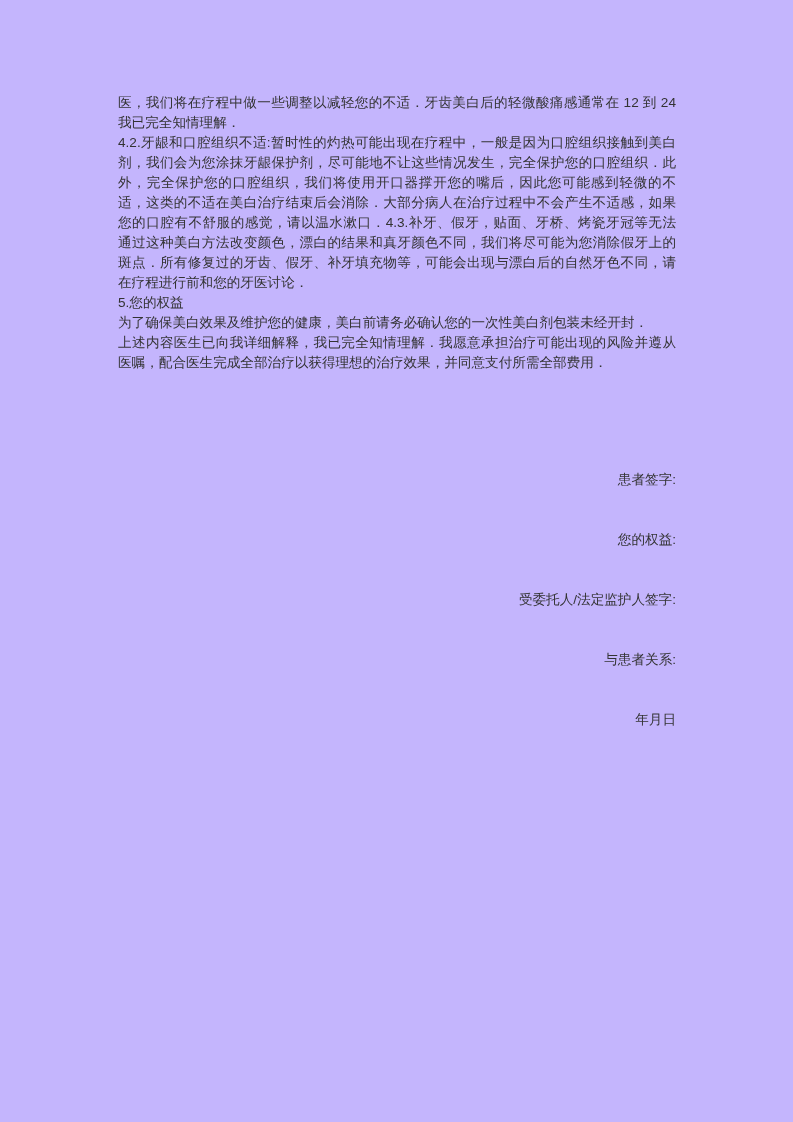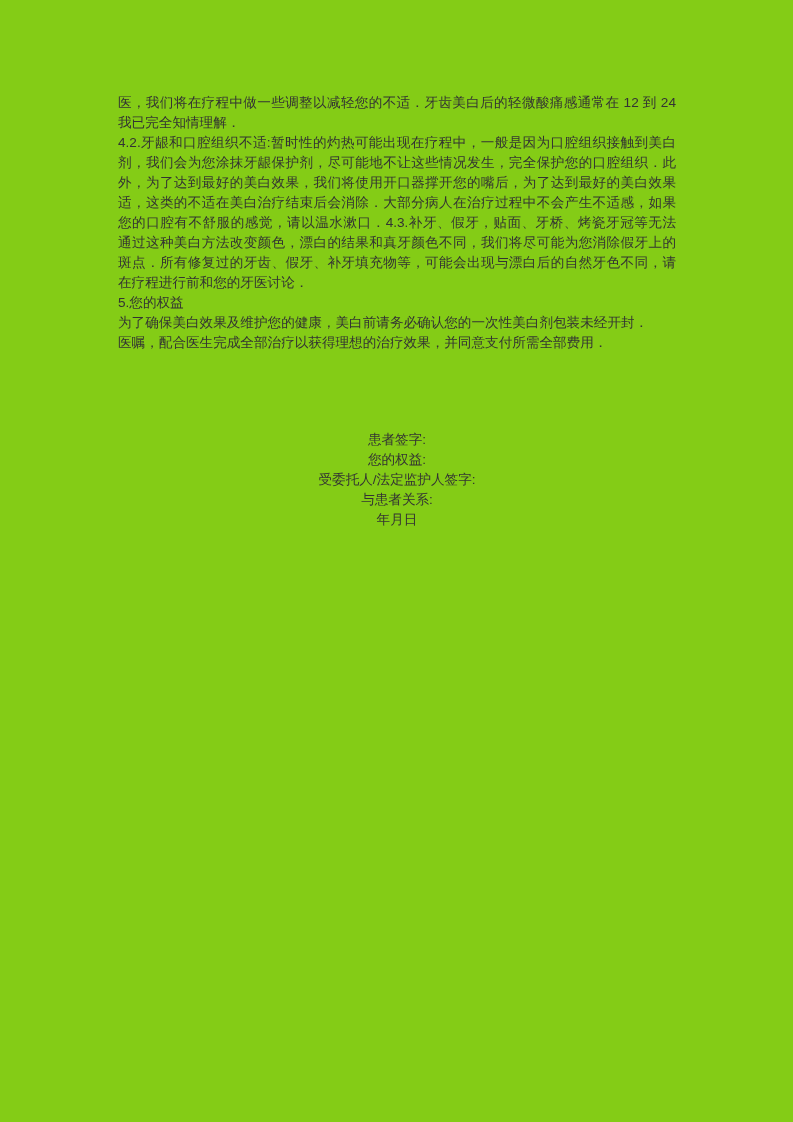--- a/index.html
+++ b/index.html
@@ -34,40 +34,42 @@
     }
     .signature-block {
       position: absolute;
       left: 118px;
       top: 430px;
       width: 558px;
       font-size: 13.6px;
       line-height: 20px;
     }
     .signature-block .text-line {
-      text-align: center;
+      text-align: right;
+      margin-top: 40px;
     }
   </style>
 </head>
 <body>
 
-<div class="page" style="background: #84cc16; color: rgb(51, 51, 51);">
+<div class="page" style="background: #c4b5fd; color: rgb(51, 51, 51);">
   <div class="body-block" id="body-lines">
       <div class="text-line justify">医，我们将在疗程中做一些调整以减轻您的不适．牙齿美白后的轻微酸痛感通常在 12 到 24</div>
       <div class="text-line">我已完全知情理解．</div>
       <div class="text-line justify">4.2.牙龈和口腔组织不适:暂时性的灼热可能出现在疗程中，一般是因为口腔组织接触到美白</div>
       <div class="text-line justify">剂，我们会为您涂抹牙龈保护剂，尽可能地不让这些情况发生，完全保护您的口腔组织．此</div>
-      <div class="text-line justify">外，为了达到最好的美白效果，我们将使用开口器撑开您的嘴后，为了达到最好的美白效果</div>
+      <div class="text-line justify">外，完全保护您的口腔组织，我们将使用开口器撑开您的嘴后，因此您可能感到轻微的不</div>
       <div class="text-line justify">适，这类的不适在美白治疗结束后会消除．大部分病人在治疗过程中不会产生不适感，如果</div>
       <div class="text-line justify">您的口腔有不舒服的感觉，请以温水漱口．4.3.补牙、假牙，贴面、牙桥、烤瓷牙冠等无法</div>
       <div class="text-line justify">通过这种美白方法改变颜色，漂白的结果和真牙颜色不同，我们将尽可能为您消除假牙上的</div>
       <div class="text-line justify">斑点．所有修复过的牙齿、假牙、补牙填充物等，可能会出现与漂白后的自然牙色不同，请</div>
       <div class="text-line">在疗程进行前和您的牙医讨论．</div>
       <div class="text-line">5.您的权益</div>
       <div class="text-line">为了确保美白效果及维护您的健康，美白前请务必确认您的一次性美白剂包装未经开封．</div>
+      <div class="text-line justify">上述内容医生已向我详细解释，我已完全知情理解．我愿意承担治疗可能出现的风险并遵从</div>
       <div class="text-line">医嘱，配合医生完成全部治疗以获得理想的治疗效果，并同意支付所需全部费用．</div>
     </div>
   <div class="signature-block" id="signature-lines">
       <div class="text-line">患者签字:</div>
       <div class="text-line">您的权益:</div>
       <div class="text-line">受委托人/法定监护人签字:</div>
       <div class="text-line">与患者关系:</div>
       <div class="text-line">年月日</div>
     </div>
 </div>

